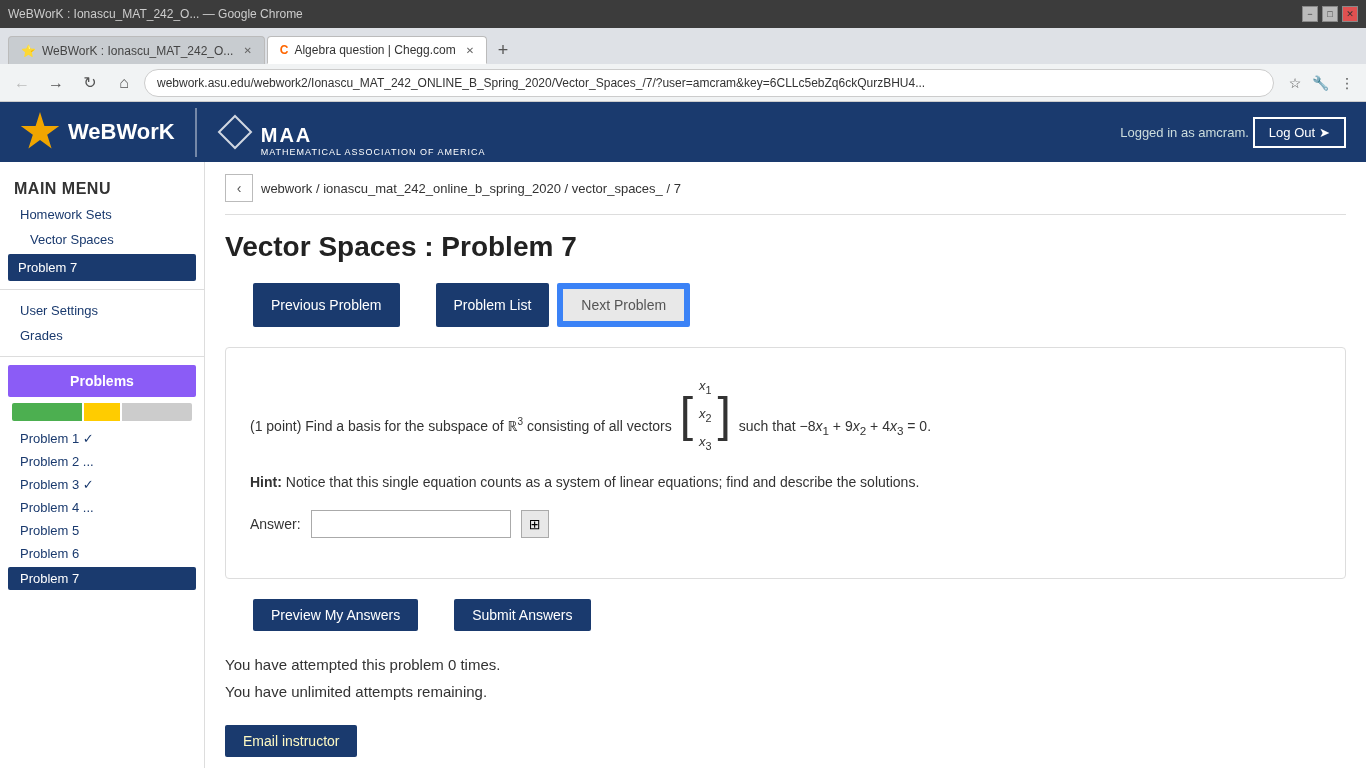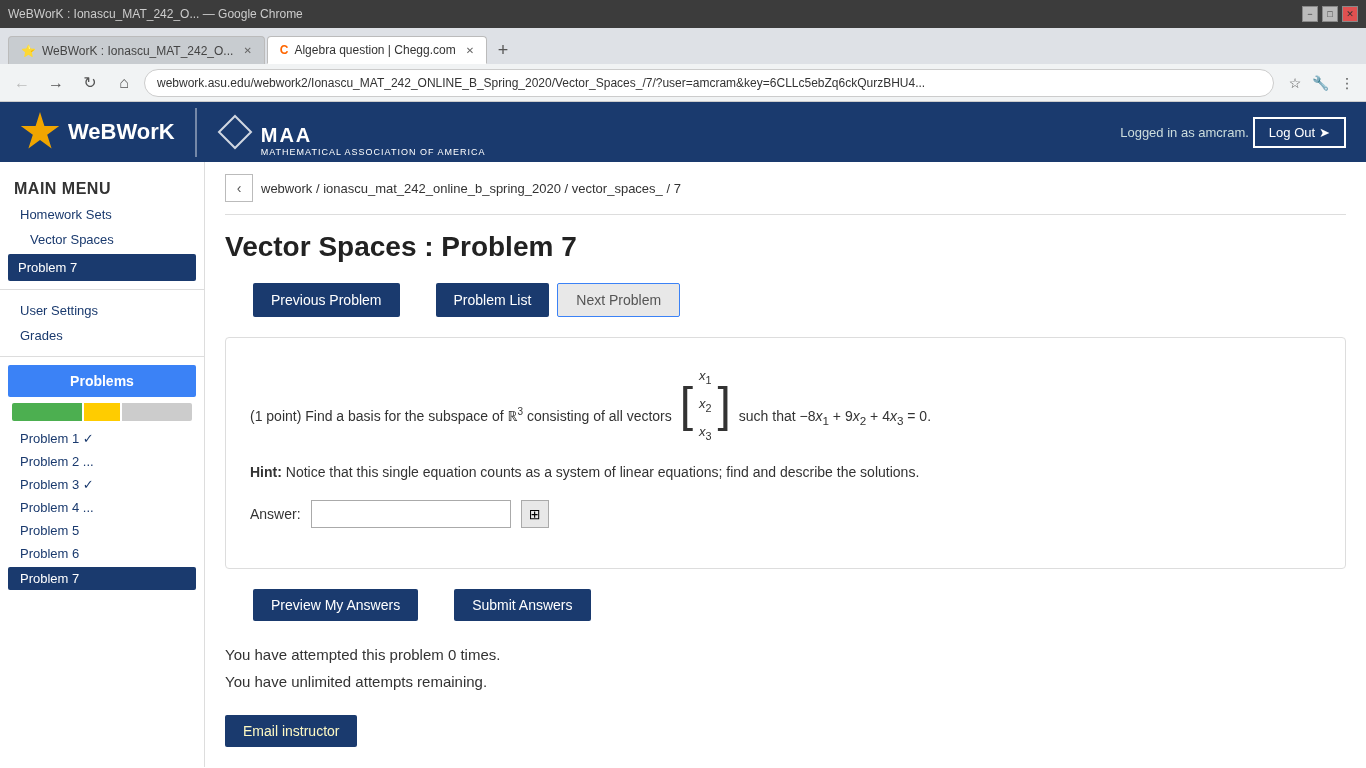--- a/index.html
+++ b/index.html
@@ -41,39 +41,39 @@
     
     .main-container { display: flex; min-height: 600px; }
 
     
     .sidebar { width: 205px; background: #fff; border-right: 1px solid #ddd; padding: 10px 0; flex-shrink: 0; }
     .sidebar-section-title { font-size: 16px; font-weight: bold; color: #333; padding: 8px 14px 4px; text-transform: uppercase; letter-spacing: 0.5px; }
     .sidebar-link { display: block; padding: 5px 20px; color: #1a3a6e; font-size: 13px; cursor: pointer; text-decoration: none; }
     .sidebar-link.indent { padding-left: 30px; }
     .sidebar-active { display: block; padding: 6px 10px; margin: 2px 8px; background: #1a3a6e; color: #fff; font-size: 13px; border-radius: 2px; cursor: pointer; }
     .sidebar-divider { border: none; border-top: 1px solid #ddd; margin: 8px 0; }
-    .sidebar-problems-header { background: #3b82f6; color: #fff; text-align: center; padding: 8px; font-weight: bold; font-size: 14px; margin: 8px 8px 4px; border-radius: 2px; }
+    .sidebar-problems-header { background: #8b5cf6; color: #fff; text-align: center; padding: 8px; font-weight: bold; font-size: 14px; margin: 8px 8px 4px; border-radius: 2px; }
     .progress-bar-container { margin: 6px 12px; display: flex; gap: 2px; height: 18px; }
     .progress-green { flex: 2; background: #4caf50; border-radius: 2px 0 0 2px; }
     .progress-yellow { flex: 1; background: #ffcc00; }
     .progress-gray { flex: 2; background: #ccc; border-radius: 0 2px 2px 0; }
     .problem-link { display: block; padding: 4px 20px; color: #1a3a6e; font-size: 13px; cursor: pointer; }
     .problem-link.active-problem { background: #1a3a6e; color: #fff; margin: 2px 8px; padding: 4px 12px; border-radius: 2px; }
 
     
     .content-area { flex: 1; padding: 0 20px 20px; }
     .breadcrumb-bar { display: flex; align-items: center; gap: 8px; padding: 12px 0; border-bottom: 1px solid #ddd; margin-bottom: 16px; }
     .breadcrumb-back { width: 28px; height: 28px; background: #fff; border: 1px solid #bbb; display: flex; align-items: center; justify-content: center; cursor: pointer; font-size: 14px; color: #555; }
     .breadcrumb-text { font-size: 13px; color: #333; }
 
     .page-title { font-size: 28px; font-weight: bold; color: #222; margin-bottom: 20px; }
 
     .action-buttons { display: flex; gap: 8px; margin-bottom: 20px; }
     .btn-primary { background: #1a3a6e; color: #fff; border: none; padding: 8px 18px; font-size: 14px; cursor: pointer; border-radius: 2px; margin-left: 28px; }
-    .btn-secondary { background: #e8e8e8; color: #555; border: 1px solid #3b82f6; padding: 8px 18px; font-size: 14px; cursor: pointer; border-radius: 2px; }
+    .btn-secondary { background: #e8e8e8; color: #555; border: 6px solid #3b82f6; padding: 8px 18px; font-size: 14px; cursor: pointer; border-radius: 2px; }
 
     .problem-box { border: 1px solid #ddd; border-radius: 4px; padding: 24px; margin-bottom: 20px; background: #fff; }
     .problem-text { font-size: 14px; color: #333; line-height: 1.8; margin-bottom: 16px; }
     .hint-text { font-size: 14px; color: #333; margin-bottom: 20px; }
     .hint-bold { font-weight: bold; }
 
     .matrix-bracket { display: inline-flex; align-items: center; margin: 0 4px; }
     .matrix-left-bracket { font-size: 48px; line-height: 1; color: #333; font-weight: 100; }
     .matrix-right-bracket { font-size: 48px; line-height: 1; color: #333; font-weight: 100; }
     .matrix-content { display: flex; flex-direction: column; gap: 2px; padding: 2px 6px; }

